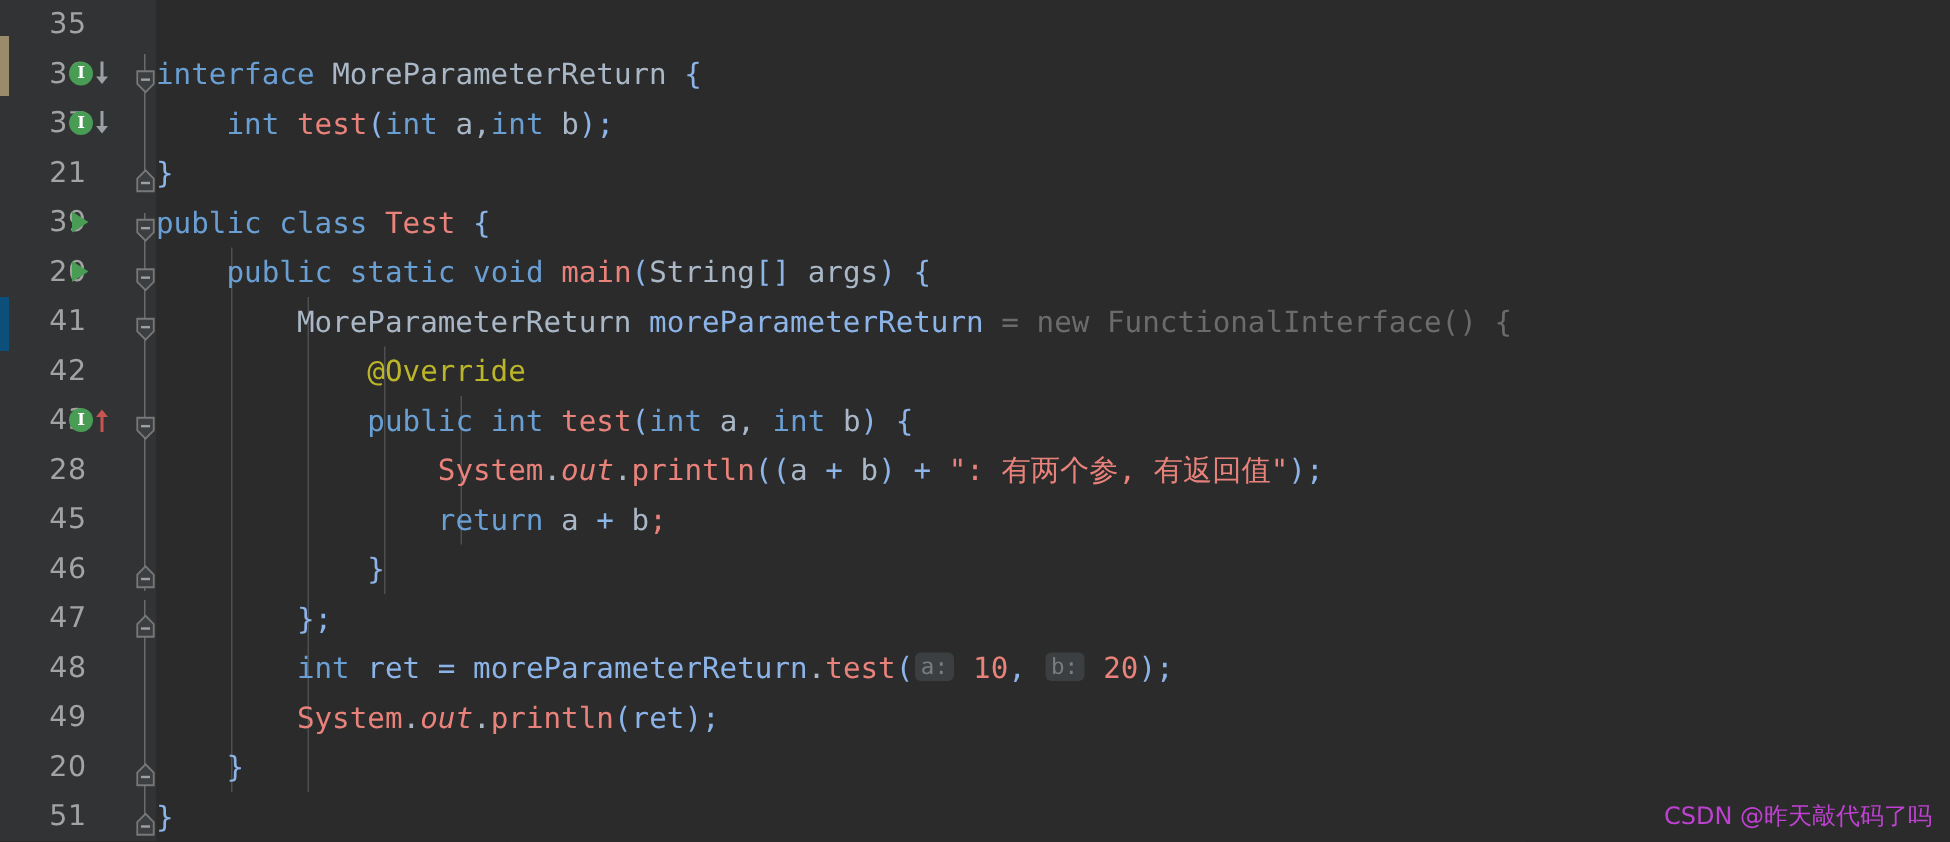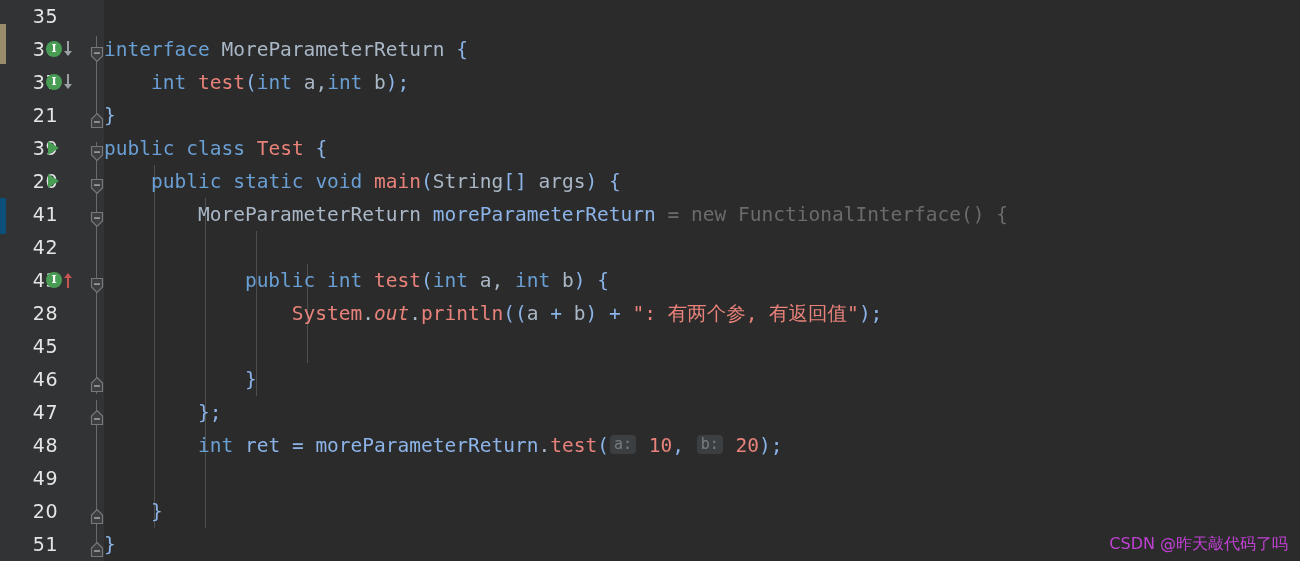--- a/index.html
+++ b/index.html
@@ -70,21 +70,21 @@
     left: 0;
     width: 1300px;
     height: 33px;
     line-height: 33px;
   }
   .lineno {
     position: absolute;
     left: 6px;
     width: 52px;
     text-align: right;
-    color: #e5e5e5;
+    color: #a3a3a3;
     font-size: 19px;
     font-family: "DejaVu Sans", "Liberation Sans", sans-serif;
     letter-spacing: 0.5px;
   }
 
   
   .gicon {
     position: absolute;
     left: 46px;
     top: 7px;
@@ -273,20 +273,21 @@
       <div class="row" style="top:198px">
         <span class="lineno">41</span>
         <span class="fold"><svg width="16" height="17" viewBox="0 0 16 17">
             <path d="M2.5 1.5 H13.5 V10 L8 15.5 L2.5 10 Z" fill="#3c3f41" stroke="#787878" stroke-width="1.2"></path>
             <rect x="5" y="6.3" width="6" height="1.6" fill="#a0a0a0"></rect>
           </svg></span>
         <span class="code"><span class="ident">        </span><span class="type">MoreParameterReturn</span><span class="ident"> </span><span class="var">moreParameterReturn</span><span class="dim"> = </span><span class="dim">new FunctionalInterface() {</span></span>
       </div>
       <div class="row" style="top:231px">
         <span class="lineno">42</span>
+        <span class="code"><span class="ident">            </span><span class="anno">@Override</span></span>
       </div>
       <div class="row" style="top:264px">
         <span class="lineno">43</span>
         <span class="gicon">
           <div class="impl-badge">I</div>
           <svg class="arrow-up" viewBox="0 0 12 18">
             <path d="M6 17 V5" stroke="#c75450" stroke-width="2" fill="none"></path>
             <path d="M2 7 L6 2 L10 7 Z" fill="#c75450"></path>
           </svg>
         </span>
@@ -295,20 +296,21 @@
             <rect x="5" y="6.3" width="6" height="1.6" fill="#a0a0a0"></rect>
           </svg></span>
         <span class="code"><span class="ident">            </span><span class="kw2">public</span><span class="ident"> </span><span class="kw2">int</span><span class="ident"> </span><span class="meth">test</span><span class="punct">(</span><span class="kw2">int</span><span class="ident"> a, </span><span class="kw2">int</span><span class="ident"> b</span><span class="punct">) {</span></span>
       </div>
       <div class="row" style="top:297px">
         <span class="lineno">28</span>
         <span class="code"><span class="ident">                </span><span class="meth">System</span><span class="ident">.</span><span class="fld">out</span><span class="ident">.</span><span class="meth">println</span><span class="punct">((</span><span class="ident">a</span><span class="op"> + </span><span class="ident">b</span><span class="punct">)</span><span class="op"> + </span><span class="str">": 有两个参, 有返回值"</span><span class="punct">);</span></span>
       </div>
       <div class="row" style="top:330px">
         <span class="lineno">45</span>
+        <span class="code"><span class="ident">                </span><span class="kw2">return</span><span class="ident"> </span><span class="ident">a</span><span class="op"> + </span><span class="ident">b</span><span class="meth">;</span></span>
       </div>
       <div class="row" style="top:363px">
         <span class="lineno">46</span>
         <span class="fold"><svg width="16" height="17" viewBox="0 0 16 17">
             <path d="M8 1.5 L13.5 7 V15.5 H2.5 V7 Z" fill="#3c3f41" stroke="#787878" stroke-width="1.2"></path>
             <rect x="5" y="9.2" width="6" height="1.6" fill="#a0a0a0"></rect>
           </svg></span>
         <span class="code"><span class="punct">            }</span></span>
       </div>
       <div class="row" style="top:396px">
@@ -318,20 +320,21 @@
             <rect x="5" y="9.2" width="6" height="1.6" fill="#a0a0a0"></rect>
           </svg></span>
         <span class="code"><span class="punct">        };</span></span>
       </div>
       <div class="row" style="top:429px">
         <span class="lineno">48</span>
         <span class="code"><span class="ident">        </span><span class="kw2">int</span><span class="ident"> </span><span class="var">ret</span><span class="op"> = </span><span class="var">moreParameterReturn</span><span class="ident">.</span><span class="meth">test</span><span class="punct">(</span><span class="hint">a:</span><span class="num"> 10</span><span class="punct">, </span><span class="hint">b:</span><span class="num"> 20</span><span class="punct">);</span></span>
       </div>
       <div class="row" style="top:462px">
         <span class="lineno">49</span>
+        <span class="code"><span class="ident">        </span><span class="meth">System</span><span class="ident">.</span><span class="fld">out</span><span class="ident">.</span><span class="meth">println</span><span class="punct">(</span><span class="var">ret</span><span class="punct">);</span></span>
       </div>
       <div class="row" style="top:495px">
         <span class="lineno">20</span>
         <span class="fold"><svg width="16" height="17" viewBox="0 0 16 17">
             <path d="M8 1.5 L13.5 7 V15.5 H2.5 V7 Z" fill="#3c3f41" stroke="#787878" stroke-width="1.2"></path>
             <rect x="5" y="9.2" width="6" height="1.6" fill="#a0a0a0"></rect>
           </svg></span>
         <span class="code"><span class="punct">    }</span></span>
       </div>
       <div class="row" style="top:528px">

